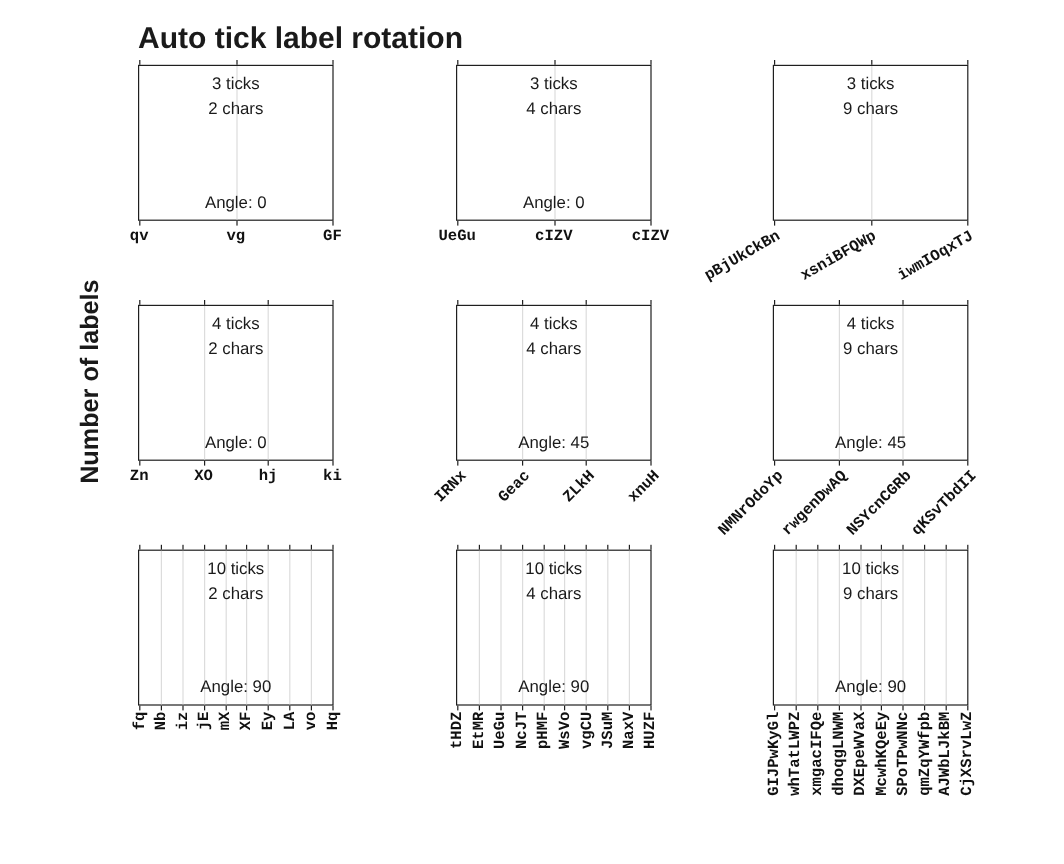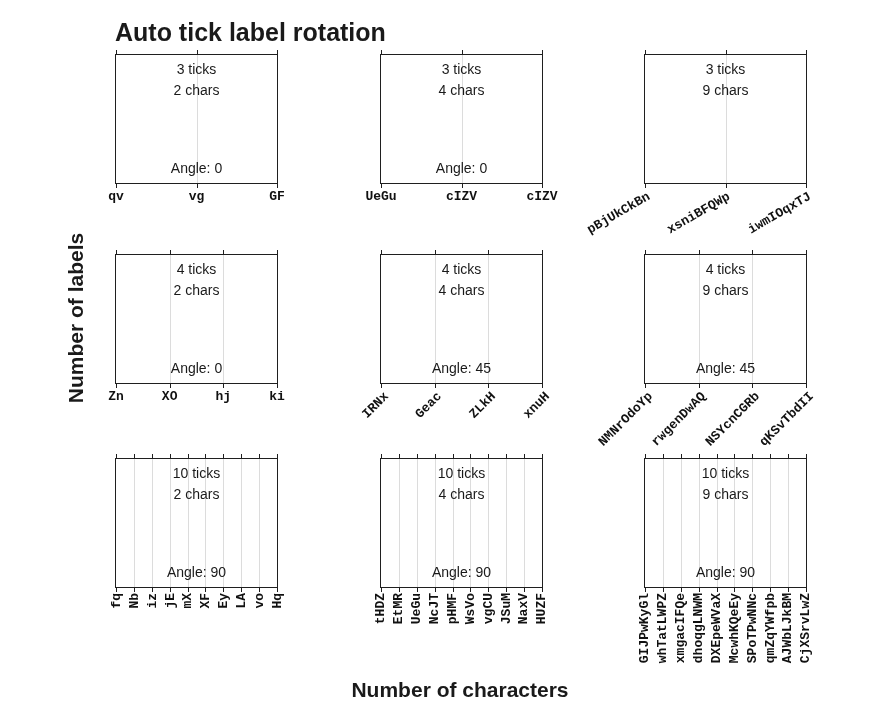--- a/index.html
+++ b/index.html
@@ -28,21 +28,20 @@
   .a30{top:0;right:0;transform-origin:100% 0;transform:rotate(-30deg);}
   .a45{top:0;right:0;transform-origin:100% 0;transform:rotate(-45deg);}
   .a90{top:0;right:0;transform-origin:100% 0;transform:rotate(-90deg);}
 </style>
 </head>
 <body>
 
 <div id="figure">
   <div class="fig-title">Auto tick label rotation</div>
   <div class="ylabel">Number of labels</div>
-  <div class="xlabel">Number of characters</div>
   <div id="panels">
       <div class="panel" style="left: 115px; top: 54px; width: 161px; height: 128px;">
         <div class="tick tick-top" style="left: 0px;"></div>
         <div class="tick tick-bottom" style="left: 0px;"></div>
         <div class="xlab-anchor" style="left: 0px; top: 134px;">
           <span class="xlab a0">qv</span>
         </div>
         <div class="grid" style="left: 80.5px;"></div>
         <div class="tick tick-top" style="left: 80.5px;"></div>
         <div class="tick tick-bottom" style="left: 80.5px;"></div>

